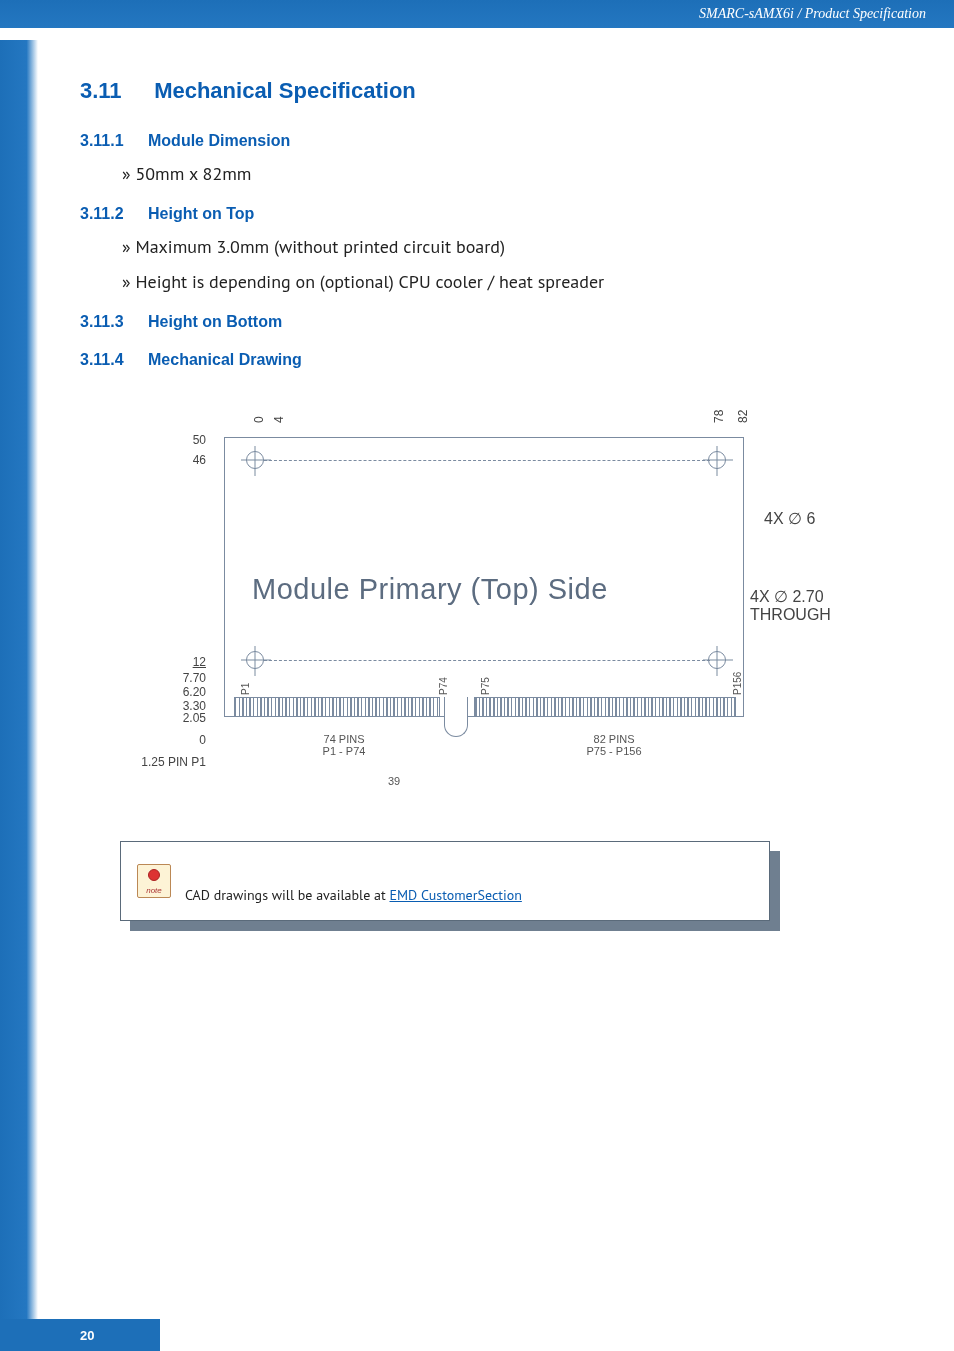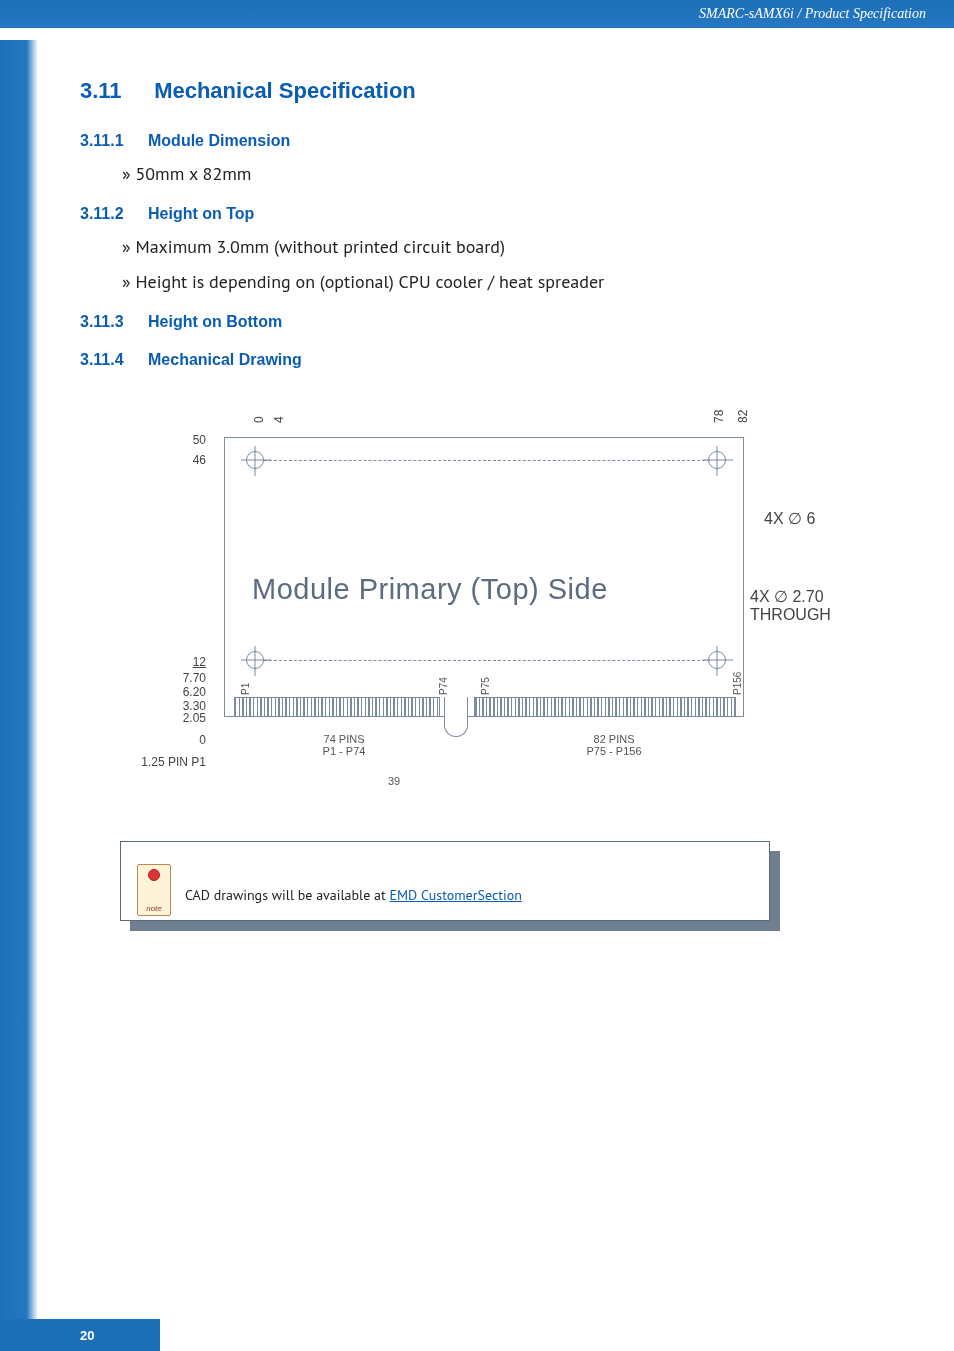--- a/index.html
+++ b/index.html
@@ -108,21 +108,21 @@
       margin-top: 18px;
     }
     .callout-wrap { margin-top: 40px; position: relative; width: 660px; margin-left: 40px; }
     .callout-shadow { position:absolute; left:10px; top:10px; width:650px; height:80px; background:#6f7f90; }
     .callout {
       position:relative; width:650px; height:80px;
       border:1px solid #5a6a7a; background:#fff;
       display:flex; align-items:center; padding-left:64px;
     }
     .note-icon {
-      position:absolute; left:16px; top:22px; width:34px; height:52px;
+      position:absolute; left:16px; top:22px; width:34px; height:34px;
       border:1px solid #b85; background:#fdf3d6; border-radius:2px;
       display:flex; align-items:flex-end; justify-content:center;
       font-size:8px; color:#a33; font-style:italic; padding-bottom:2px;
     }
     .note-icon::before {
       content:""; position:absolute; top:4px; left:50%; transform:translateX(-50%);
       width:10px; height:10px; background:#d33; border-radius:50%;
       border:1px solid #a22;
     }
     .callout-text { font-family:"Segoe UI","PT Sans",sans-serif; font-size:14px; color:#222;margin-top:28px; }

